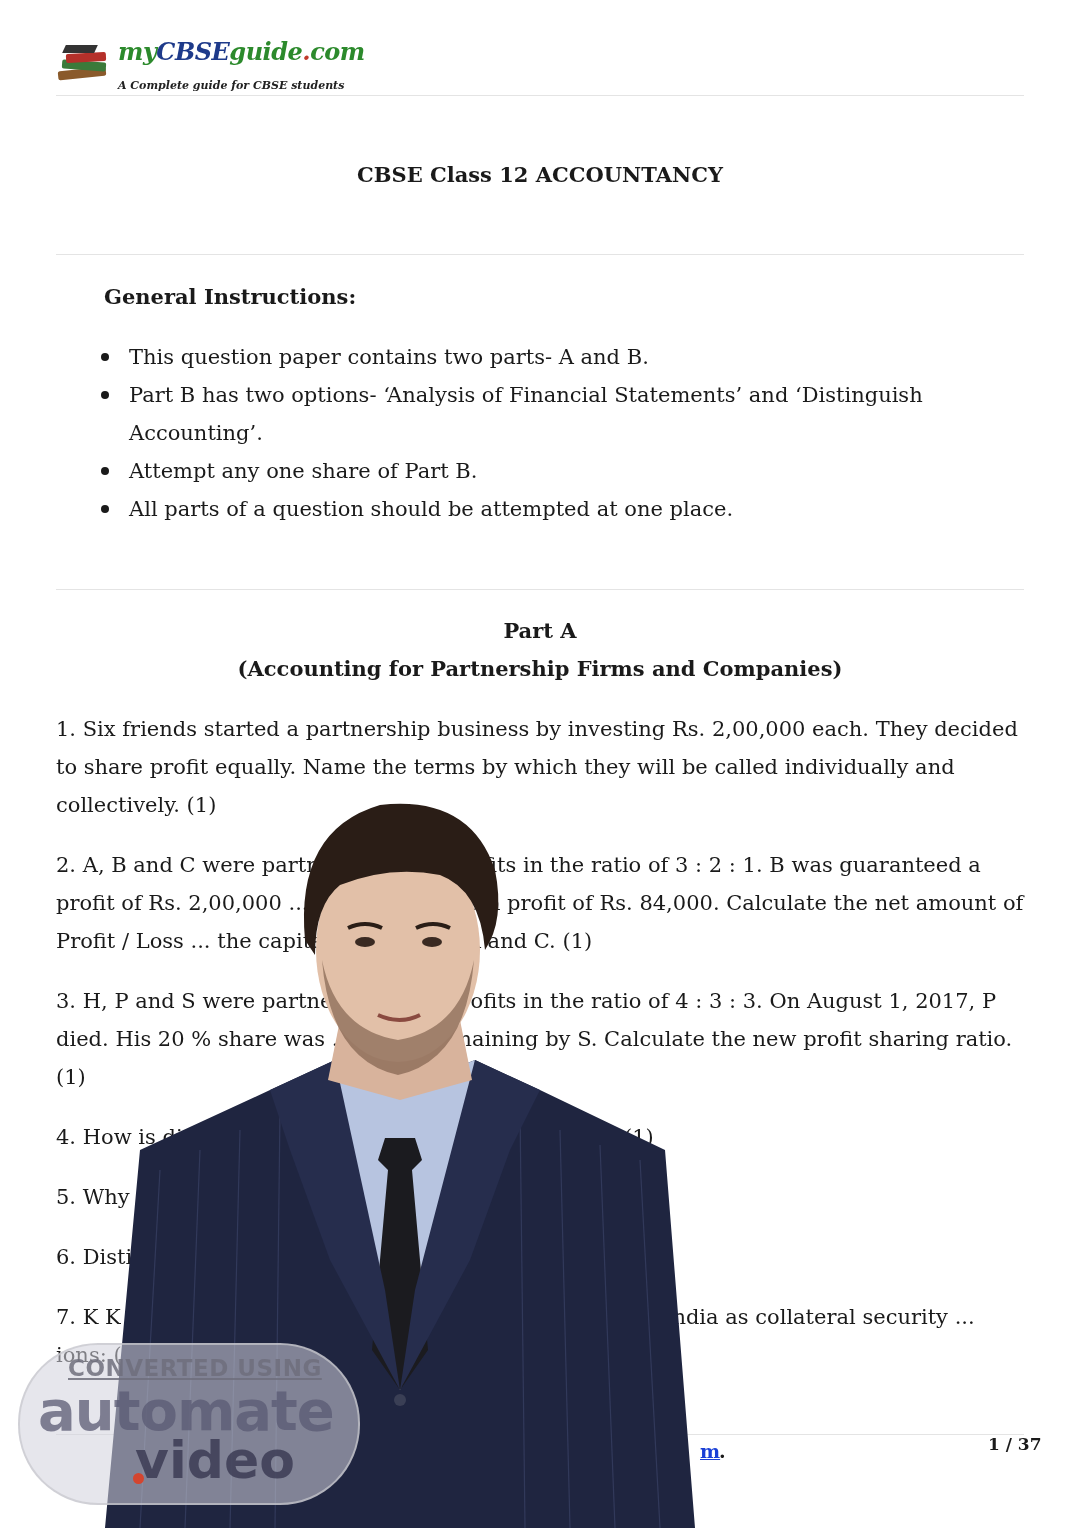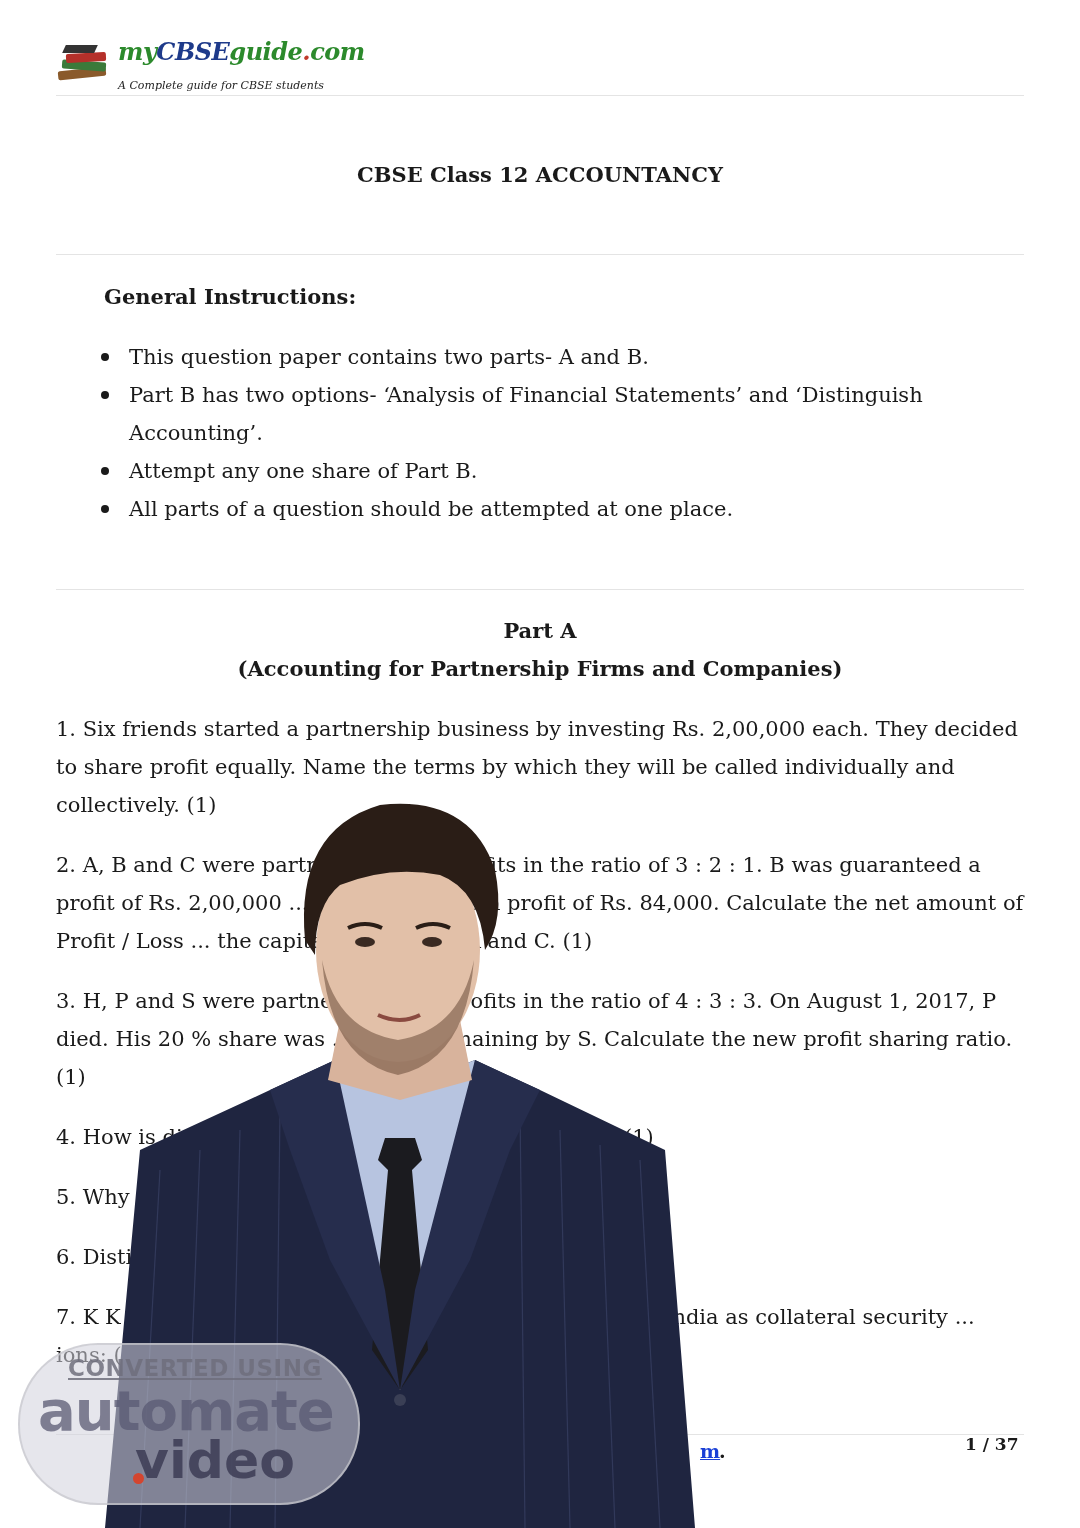--- a/index.html
+++ b/index.html
@@ -11,31 +11,31 @@
   .logo-books .b1 { position:absolute; left:2px; top:26px; width:48px; height:9px; background:#8a5a2b; border-radius:2px; transform:rotate(-6deg); }
   .logo-books .b2 { position:absolute; left:6px; top:18px; width:44px; height:9px; background:#3b7a3a; border-radius:2px; transform:rotate(4deg); }
   .logo-books .b3 { position:absolute; left:10px; top:10px; width:40px; height:9px; background:#b5302a; border-radius:2px; transform:rotate(-3deg); }
   .logo-books .cap { position:absolute; left:8px; top:2px; width:32px; height:8px; background:#333; transform:skewX(-25deg); }
   .logo-text { margin-left:6px; line-height:1; }
   .logo-title { font-family:"DejaVu Serif", serif; font-weight:bold; font-style:italic; font-size:24px; letter-spacing:-0.5px; }
   .logo-title .my { color:#2c8a2c; }
   .logo-title .cbse { color:#1e3a8a; }
   .logo-title .guide { color:#2c8a2c; }
   .logo-title .dot { color:#c0392b; }
-  .logo-tag { font-family:"DejaVu Serif", serif; font-style:italic; font-weight:normal; font-size:11px; color:#222; margin-top:16px; }
+  .logo-tag { font-family:"DejaVu Serif", serif; font-style:italic; font-weight:bold; font-size:11px; color:#222; margin-top:16px; }
   .rule { position:absolute; left:56px; width:968px; height:1px; background:#e4e4e4; }
   .center-title { position:absolute; left:0; width:1080px; text-align:center; font-weight:bold; font-size:21px; }
   .gen { position:absolute; left:56px; top:284px; font-weight:bold; font-size:21px;margin-left:48px; }
   ul.instr { position:absolute; left:56px; top:338px; margin:0; padding:0 0 0 73px; width:900px; list-style:none; font-size:21px; line-height:38px; }
   ul.instr li { position:relative; }
   ul.instr li::before { content:""; position:absolute; left:-28px; top:15px; width:8px; height:8px; border-radius:50%; background:#1a1a1a; }
   .q { position:absolute; left:56px; width:970px; font-size:21px; line-height:38px; }
   .footer-link { position:absolute; left:700px; top:1440px; font-size:19px; color:#1a3fd6; text-decoration:underline; font-weight:bold; }
   .footer-dot { position:absolute; left:719px; top:1440px; font-size:19px; font-weight:bold; }
-  .pagenum { position:absolute; left:965px; top:1434px; font-size:17px; font-weight:bold; }
+  .pagenum { position:absolute; left:988px; top:1434px; font-size:17px; font-weight:bold; }
   
   .presenter { position:absolute; left:100px; top:790px; width:610px; height:738px; }
   .watermark { position:absolute; left:18px; top:1343px; width:338px; height:158px; border-radius:80px;
                background:rgba(210,210,220,0.55); border:2px solid rgba(200,200,205,0.7); }
   .wm-small { position:absolute; left:68px; top:1355px; font-family:"DejaVu Sans", sans-serif; font-weight:bold; font-size:23px; color:rgba(110,110,125,0.85); letter-spacing:0.5px;text-decoration:underline; }
   .wm-big { position:absolute; left:38px; top:1378px; font-family:"DejaVu Sans", sans-serif; font-weight:bold; font-size:56px; color:rgba(90,90,115,0.75); letter-spacing:-1px; }
   .wm-video { position:absolute; left:135px; top:1430px; font-family:"DejaVu Sans", sans-serif; font-weight:bold; font-size:52px; color:rgba(60,60,85,0.85); }
   .wm-dot { position:absolute; left:133px; top:1473px; width:11px; height:11px; border-radius:50%; background:#d4452f; }
 </style>
 </head>

